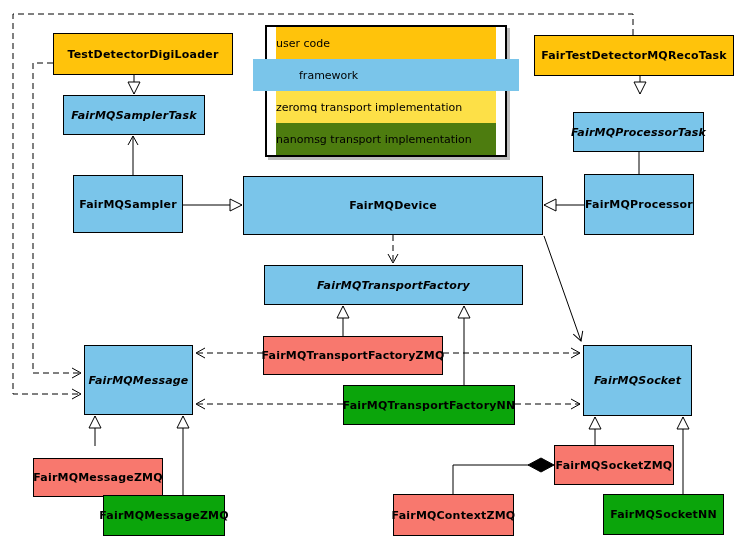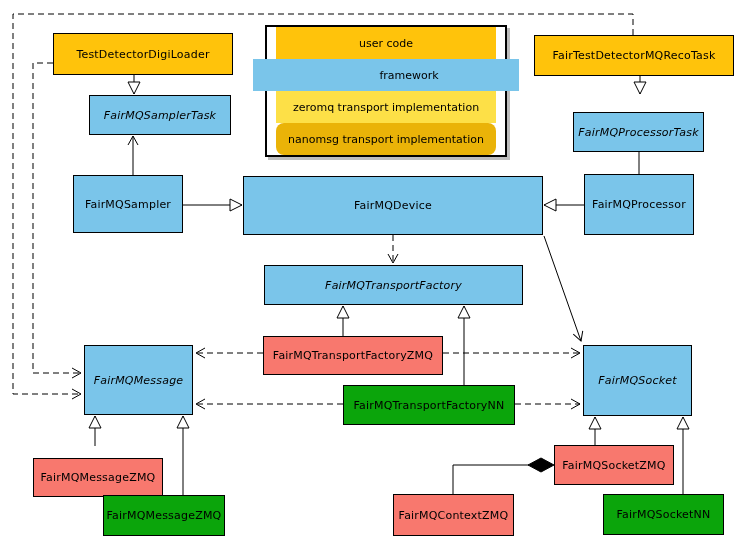--- a/index.html
+++ b/index.html
@@ -4,30 +4,30 @@
 <style>
   html,body{margin:0;padding:0;background:#fff;}
   #canvas{
     position:relative;width:748px;height:549px;background:#ffffff;
     font-family:"DejaVu Sans","Liberation Sans",sans-serif;overflow:hidden;
   }
   #edges{position:absolute;left:0;top:0;width:748px;height:549px;}
   .box{
     position:absolute;box-sizing:border-box;border:1px solid #000;
     display:flex;align-items:center;justify-content:center;text-align:center;
-    font-weight:normal;font-size:11px;color:#000;white-space:nowrap;letter-spacing:.2px;
+    font-weight:bold;font-size:11px;color:#000;white-space:nowrap;letter-spacing:.2px;
   }
   .abstract{font-style:italic;}
   .c-yellow{background:#FFC30B;}
   .c-blue{background:#7AC5EA;}
   .c-red{background:#F8786E;}
   .c-green{background:#0BA50B;}
 
   #n-tddl        {left:53px; top:33px; width:180px;height:42px;}
-  #n-samplertask {left:63px; top:95px; width:142px;height:40px;margin-left:26px;}
+  #n-samplertask {left:63px; top:95px; width:142px;height:40px;}
   #n-sampler     {left:73px; top:175px;width:110px;height:58px;}
   #n-device      {left:243px;top:176px;width:300px;height:59px;}
   #n-processor   {left:584px;top:174px;width:110px;height:61px;}
   #n-processortask{left:573px;top:112px;width:131px;height:40px;}
   #n-recotask    {left:534px;top:35px; width:200px;height:41px;}
   #n-factory     {left:264px;top:265px;width:259px;height:40px;}
   #n-factoryzmq  {left:263px;top:336px;width:180px;height:39px;}
   #n-factorynn   {left:343px;top:385px;width:172px;height:40px;}
   #n-message     {left:84px; top:345px;width:109px;height:70px;}
   #n-socket      {left:583px;top:345px;width:109px;height:71px;}
@@ -36,25 +36,25 @@
   #n-socketzmq   {left:554px;top:445px;width:120px;height:40px;}
   #n-socketnn    {left:603px;top:494px;width:121px;height:41px;text-align:center;}
   #n-contextzmq  {left:393px;top:494px;width:121px;height:42px;}
 
   #legend{
     position:absolute;left:265px;top:25px;width:238px;height:128px;
     background:#fff;border:2px solid #000;box-shadow:3px 3px 0 #bdbdbd;
     display:flex;flex-direction:column;justify-content:space-evenly;align-items:center;
   }
   .legend-item{
-    width:220px;height:33px;display:flex;align-items:center;justify-content:center;
+    width:220px;height:33px;display:flex;align-items:center;
     font-size:11px;font-weight:normal;color:#000;white-space:nowrap;
   }
   .lg-0{background:#FFC30B;} .lg-1{background:#7AC5EA;padding-left:46px;}
-  .lg-2{background:#fde047;} .lg-3{background:#eab308;border-radius:8px;}
+  .lg-2{background:#fde047;} .lg-3{background:#4d7c0f;}
 </style>
 </head>
 <body>
 
 <div id="canvas">
 
   <svg id="edges" viewBox="0 0 748 549" xmlns="http://www.w3.org/2000/svg">
     <defs>
       <marker id="tri" markerUnits="userSpaceOnUse" markerWidth="16" markerHeight="16" refX="13" refY="7" orient="auto">
         <path d="M1,1 L13,7 L1,13 Z" fill="#fff" stroke="#000" stroke-width="1"></path>

